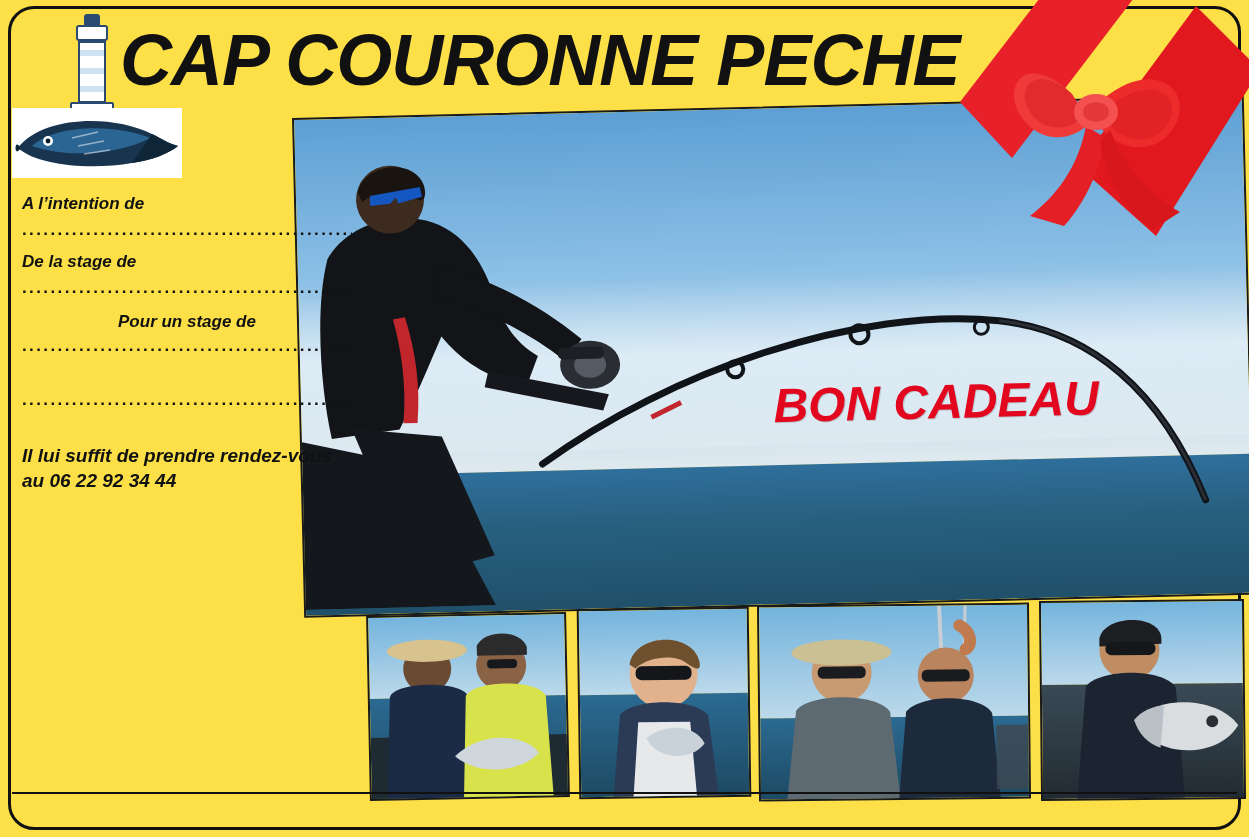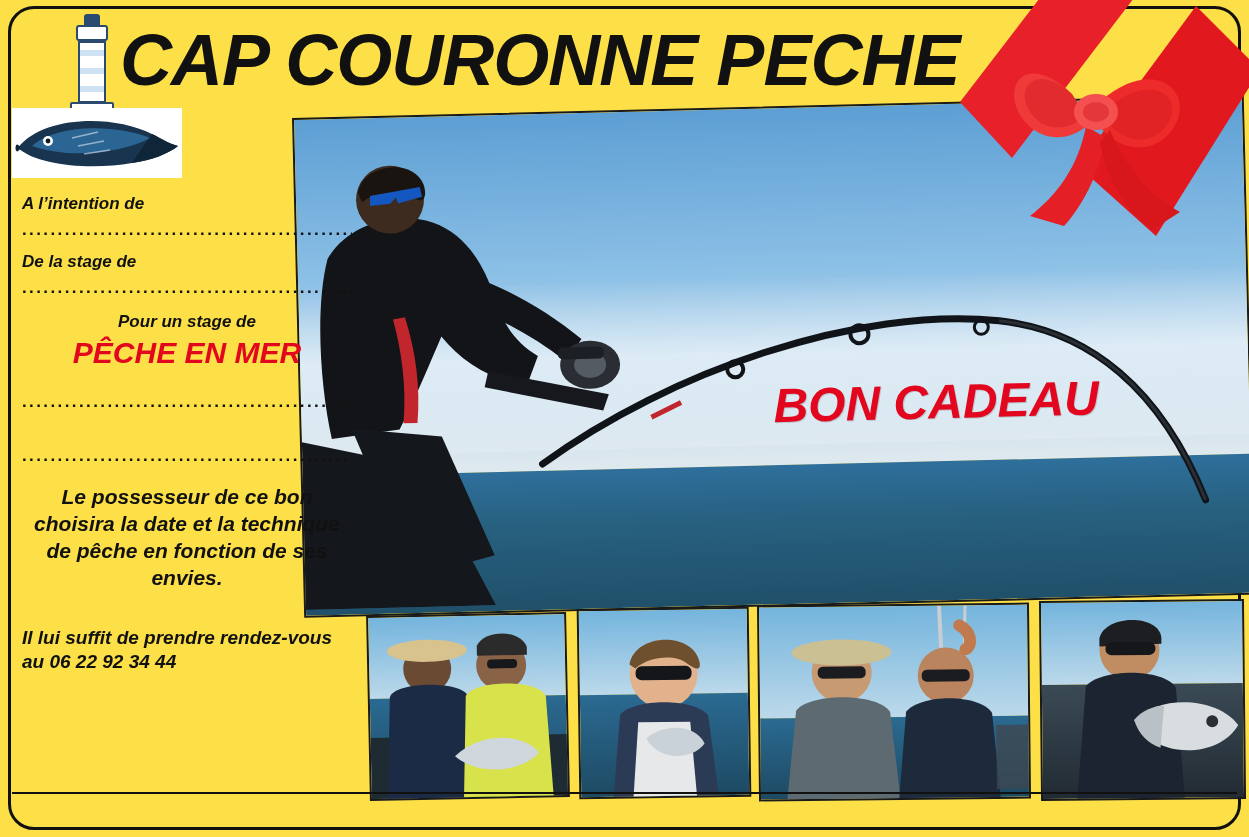--- a/index.html
+++ b/index.html
@@ -427,22 +427,20 @@
       <ellipse cx="136" cy="122" rx="13" ry="10" fill="#c8121a" opacity="0.4"></ellipse>
     </svg>
   </div>
 
   <div class="left-col">
     <p class="lbl">A l’intention de</p>
     <p class="dots">...................................................</p>
     <p class="lbl">De la stage de</p>
     <p class="dots">...................................................</p>
     <p class="pour">Pour un stage de</p>
-    <p class="peche-mer">PÊCHE EN MER</p>
     <p class="dots">..............................................</p>
     <p class="dots" style="margin-top:34px;">..............................................</p>
-    <p class="blurb">Le possesseur de ce bon choisira la date et la technique de pêche en fonction de ses envies.</p>
     <p class="phone">Il lui suffit de prendre rendez-vous au 06 22 92 34 44</p>
   </div>
 
   <div class="footer-rule"></div>
 
 </div>
 
 </body></html>

